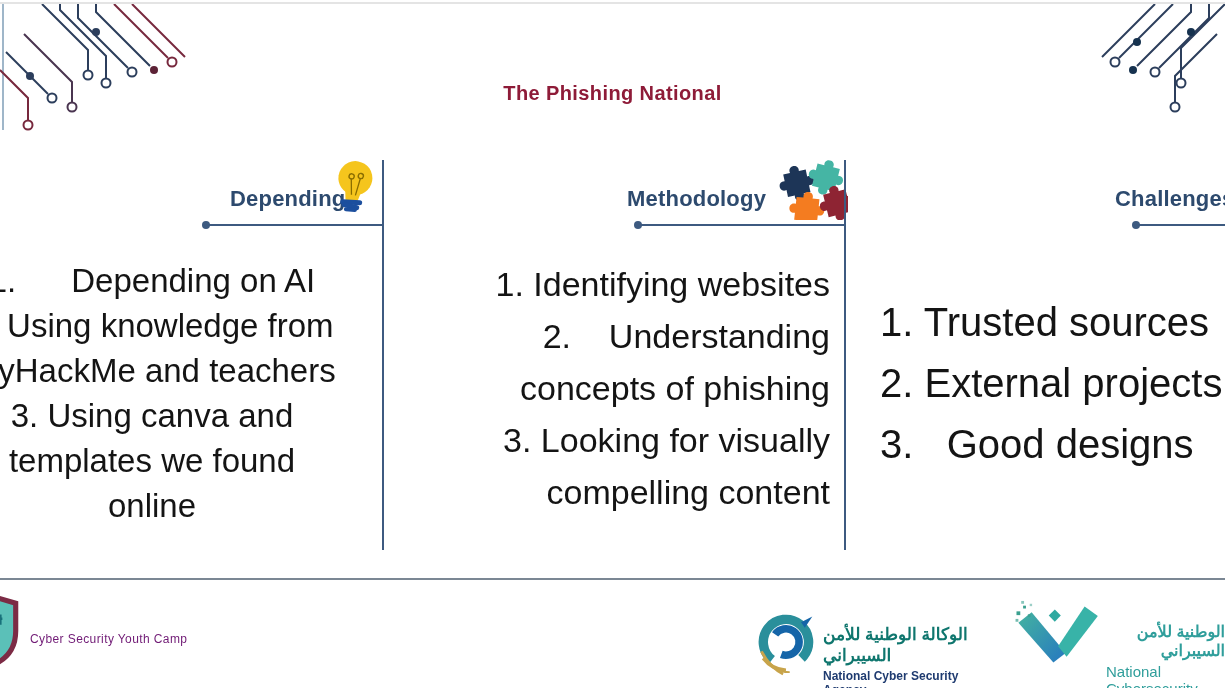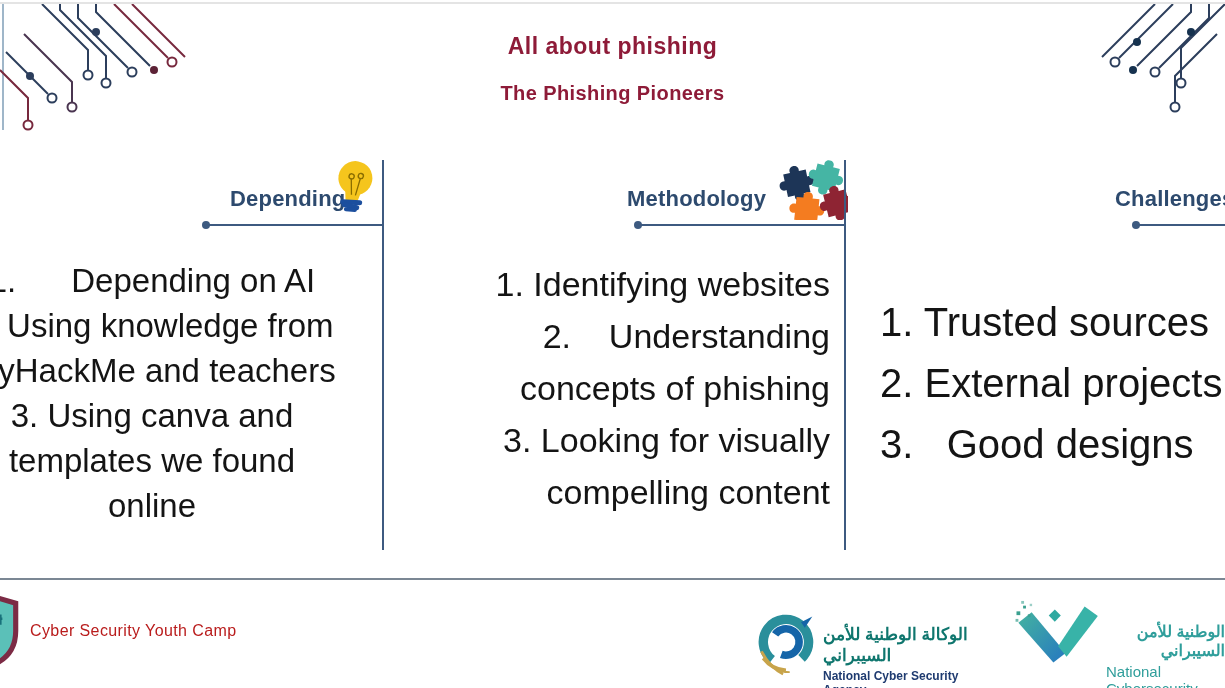--- a/index.html
+++ b/index.html
@@ -17,21 +17,21 @@
   .hline .dot{position:absolute;left:-3px;top:-3px;width:8px;height:8px;border-radius:50%;background:#3d5a80;}
   .vline{position:absolute;width:2px;background:#3d5a80;}
   .coltext{position:absolute;color:#141414;}
   .coltext div{white-space:pre;}
   .c-left{left:-58px;top:258px;width:420px;text-align:center;font-size:33px;line-height:45px;}
   .c-mid{left:398px;top:258px;width:432px;text-align:right;font-size:34px;line-height:52px;}
   .c-right{left:880px;top:292px;width:560px;text-align:left;font-size:40px;line-height:61px;}
   .separator{position:absolute;top:578px;left:0;width:100%;height:2px;background:#7b8794;}
   .footer-block{position:absolute;}
   .camp-ar{font-size:17px;font-weight:bold;color:#a34253;}
-  .camp-en{font-size:16px;color:#b91c1c;margin-top:8px;letter-spacing:.4px;}
+  .camp-en{font-size:12px;color:#701a75;margin-top:18px;letter-spacing:.4px;}
   .ncsa-ar{font-size:17px;font-weight:bold;color:#0f766e;text-align:left;}
   .ncsa-en{font-size:12px;font-weight:bold;color:#1f3b70;text-align:left;margin-top:3px;}
   .ncsec-ar{font-size:16px;font-weight:bold;color:#2f9e9b;}
   .ncsec-en{font-size:15px;color:#2f9e9b;margin-top:3px;}
   svg{display:block;}
 </style>
 </head>
 <body>
 
 <div id="slide">
@@ -74,22 +74,21 @@
       <path stroke="#2c3e5c" d="M132,0 L185,53"></path>
       <path stroke="#2c3e5c" d="M62,0 L106,44 V74"></path>
         <circle cx="106" cy="79" r="4.5" stroke="#2c3e5c"></circle>
       <circle cx="96" cy="28" r="4" fill="#16324f" stroke="none"></circle>
       <path stroke="#2c3e5c" d="M70,30 L112,72 V98"></path>
         <circle cx="112" cy="103" r="4.5" stroke="#2c3e5c"></circle>
       <circle cx="150" cy="38" r="4" fill="#16324f" stroke="none"></circle>
     </g>
   </svg>
 
-  <div class="title">All about phishing</div>
-  <div class="subtitle">The Phishing Pioneers</div>
+  <div class="subtitle">The Phishing National</div>
 
   <div class="colheader" style="left:230px;top:186px;">Depending</div>
 
   <svg style="position:absolute;left:328px;top:156px;" width="52" height="62" viewBox="0 0 52 62">
     <g transform="rotate(10 26 30)">
       <circle cx="26" cy="22" r="17" fill="#f5c51d"></circle>
       <path d="M18,35 h16 l-2,10 h-12 z" fill="#f5c51d"></path>
       <circle cx="22" cy="21" r="2.6" fill="none" stroke="#8a6d00" stroke-width="1.4"></circle>
       <circle cx="31" cy="19" r="2.6" fill="none" stroke="#8a6d00" stroke-width="1.4"></circle>
       <path d="M22,23 l3,16 M31,21 l-2,18" stroke="#8a6d00" stroke-width="1.3" fill="none"></path>

